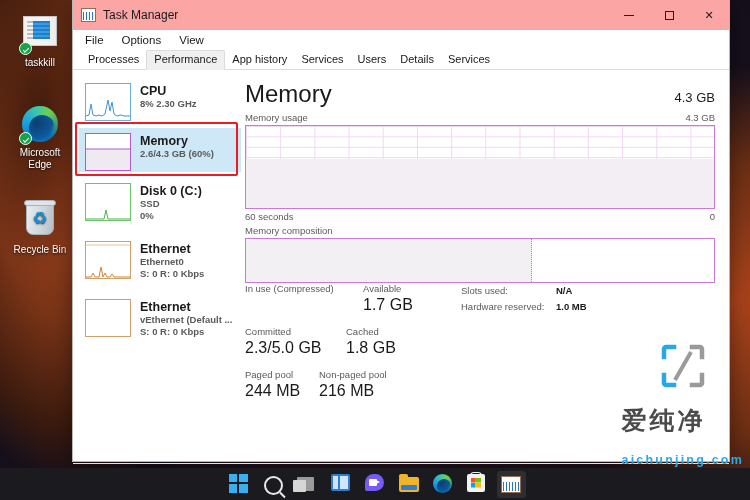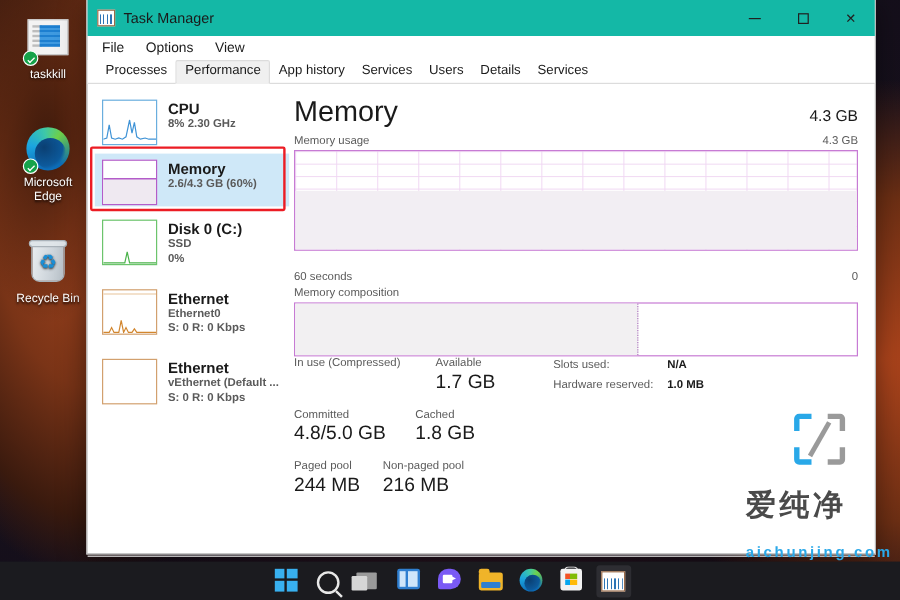--- a/index.html
+++ b/index.html
@@ -44,21 +44,21 @@
   .bin{width:28px;height:32px;margin:3px auto 0;position:relative;
     background:linear-gradient(100deg,#e9edf0 0%,#cfd6dc 55%,#b9c2c9 100%);
     border-radius:3px 3px 7px 7px;border:1px solid #aab3ba;box-sizing:border-box;}
   .bin:before{content:"";position:absolute;left:-3px;top:-4px;width:32px;height:6px;border-radius:3px;
     background:#dfe5e9;border:1px solid #aab3ba;box-sizing:border-box;}
   .bin:after{content:"\267B";position:absolute;left:0;right:0;top:6px;text-align:center;color:#1b8fd6;font-size:17px;line-height:17px;}
 
   
   #tm{position:absolute;left:72px;top:0;width:658px;height:462px;background:#fff;
     border:1px solid #b8b8b8;border-top:none;box-sizing:border-box;box-shadow:0 6px 22px rgba(0,0,0,.45);}
-  .titlebar{height:30px;display:flex;align-items:center;background:#14b8a6;padding-left:8px;}
+  .titlebar{height:30px;display:flex;align-items:center;background:#fca5a5;padding-left:8px;}
   .tm-ico{width:15px;height:14px;background:#fff;border:1px solid #9a6b4a;box-sizing:border-box;margin-right:7px;position:relative;overflow:hidden;}
   .tm-ico:after{content:"";position:absolute;left:1px;bottom:1px;width:11px;height:8px;
     background:repeating-linear-gradient(90deg,#2d74b5 0 1px,transparent 1px 3px);}
   .tm-title{font-size:12px;color:#1a1a1a;}
   .wbtns{margin-left:auto;display:flex;height:30px;}
   .wbtn{width:40px;height:30px;display:flex;align-items:center;justify-content:center;color:#202020;font-size:11px;}
   .minbar{width:10px;height:1px;background:#202020;}
   .maxbox{width:9px;height:9px;border:1px solid #202020;box-sizing:border-box;}
 
   .menubar{height:20px;display:flex;align-items:center;gap:14px;padding:0 10px;font-size:11.5px;color:#1a1a1a;}
@@ -87,21 +87,21 @@
   .h1{font-size:24px;color:#1a1a1a;font-weight:400;line-height:28px;}
   .h1cap{margin-left:auto;font-size:13px;color:#1a1a1a;}
   .caprow{display:flex;align-items:baseline;margin-top:4px;}
   .cap{font-size:9.5px;color:#5a5a5a;}
   .cap.right{margin-left:auto;}
   .graph{height:84px;border:1.5px solid #c77bd4;box-sizing:border-box;margin-top:2px;position:relative;overflow:hidden;
     background-image:linear-gradient(to right,#f0d7f3 1px,transparent 1px),linear-gradient(to bottom,#f0d7f3 1px,transparent 1px);
     background-size:34.2px 10.4px;background-color:#fff;}
   .fill{position:absolute;left:0;right:0;bottom:0;height:60%;background:#f2eef3;}
   .gline{position:absolute;left:0;right:0;height:0;}
-  .axrow{display:flex;margin-top:16px;}
+  .axrow{display:flex;margin-top:2px;}
   .compgraph{height:45px;border:1.5px solid #c77bd4;box-sizing:border-box;margin-top:2px;position:relative;background:#fff;}
   .compfill{position:absolute;left:0;top:0;bottom:0;width:61%;background:#f2f0f2;border-right:1px dotted #b07ac0;}
 
   
   .stats{display:flex;}
   .stat{margin:0 0 11px 0;}
   .slabel{font-size:9.5px;color:#5a5a5a;line-height:12px;}
   .svalue{font-size:16px;color:#1a1a1a;line-height:20px;}
   .kv{display:flex;align-items:baseline;font-size:9.5px;color:#5a5a5a;line-height:16px;}
   .kv b{font-weight:700;color:#1a1a1a;font-size:9.5px;}
@@ -330,21 +330,21 @@
               <div class="slabel">In use (Compressed)</div>
             </div>
             <div class="stat">
               <div class="slabel">Available</div>
               <div class="svalue">1.7 GB</div>
             </div>
           </div>
           <div style="display:flex">
             <div class="stat" style="width:101px">
               <div class="slabel">Committed</div>
-              <div class="svalue">4.8/5.0 GB</div>
+              <div class="svalue">2.3/5.0 GB</div>
             </div>
             <div class="stat">
               <div class="slabel">Cached</div>
               <div class="svalue">1.8 GB</div>
             </div>
           </div>
           <div style="display:flex">
             <div class="stat" style="width:74px">
               <div class="slabel">Paged pool</div>
               <div class="svalue">244 MB</div>

